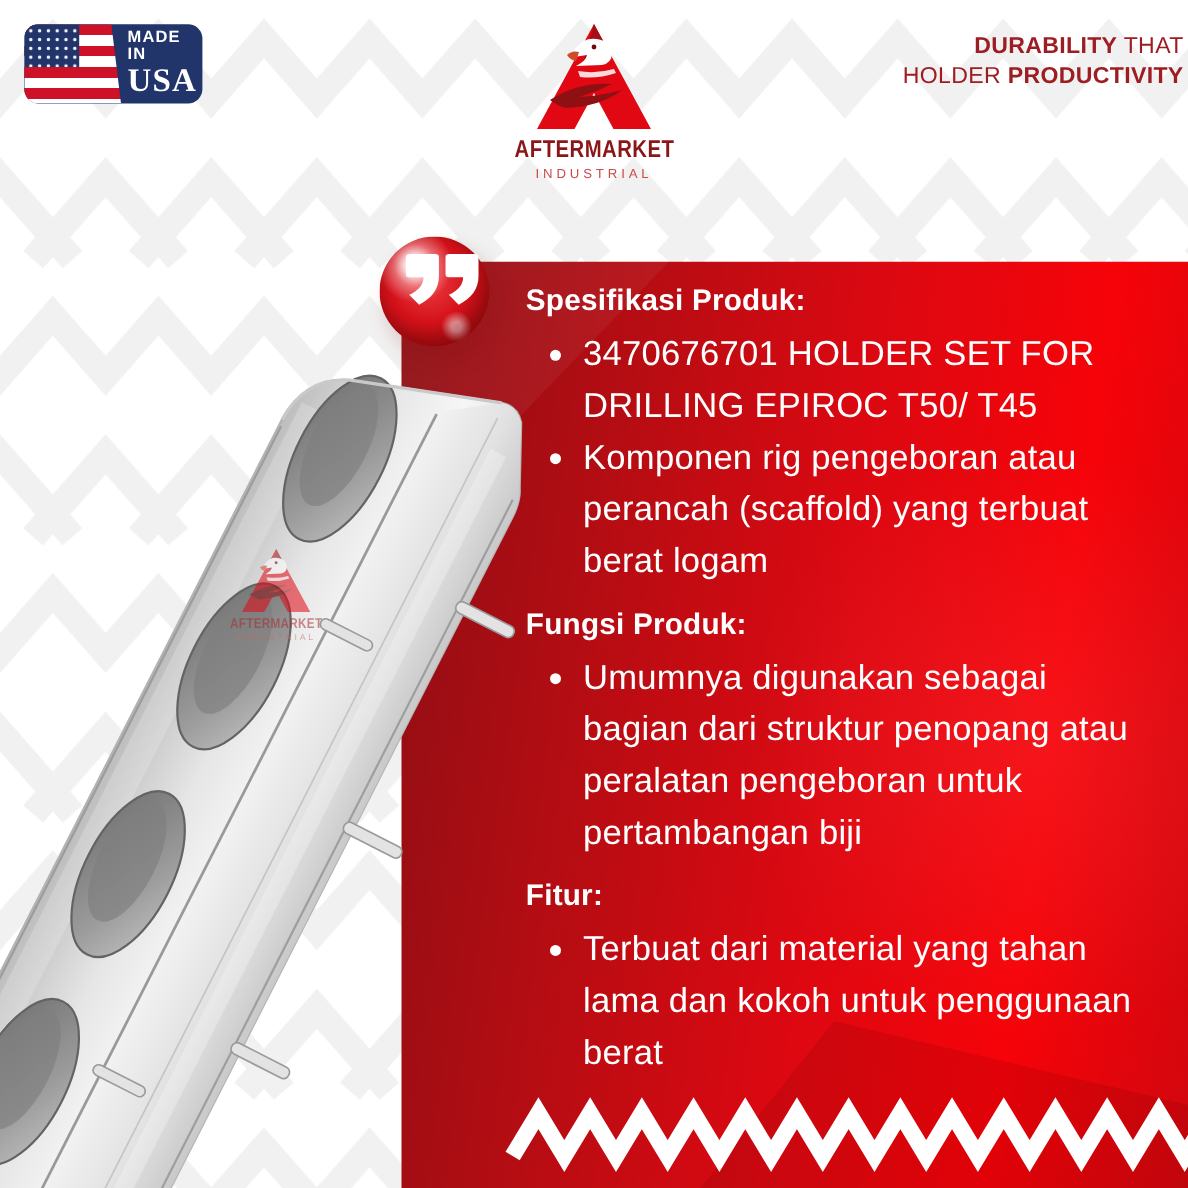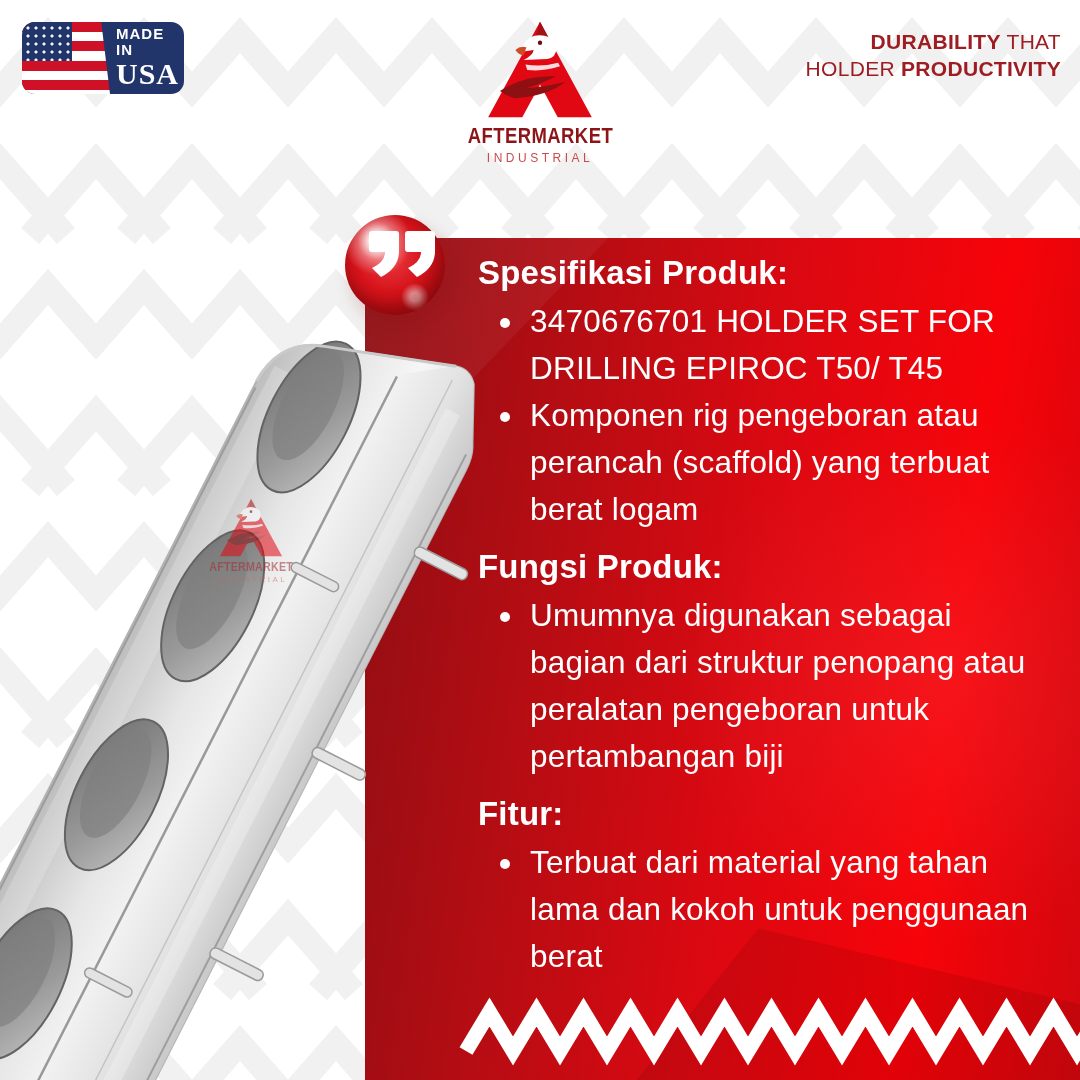--- a/index.html
+++ b/index.html
@@ -26,21 +26,21 @@
     background-size:8px 8px;background-position:2px 2px;
   }
   .usa-text{display:flex;flex-direction:column;justify-content:center;padding-left:6px;color:#fff;}
   .usa-line1{font-size:15px;font-weight:600;letter-spacing:1px;line-height:16px;}
   .usa-line2{font-size:30px;font-weight:700;letter-spacing:1px;line-height:32px;font-family:Liberation Serif, serif;}
   
   .logo-block{position:absolute;left:0;right:0;top:20px;z-index:5;display:flex;flex-direction:column;align-items:center;}
   .logo-name{font-size:22px;font-weight:800;color:#8c1518;letter-spacing:.5px;transform:scaleX(.84);transform-origin:center;margin-top:3px;white-space:nowrap;}
   .logo-sub{font-size:12px;font-weight:500;color:#cb4a4a;letter-spacing:3.5px;margin-top:2px;white-space:nowrap;}
   
-  .tagline{position:absolute;right:19px;top:28px;z-index:5;text-align:right;color:#9d1d22;font-size:21px;line-height:27px;letter-spacing:.3px;font-weight:500;}
+  .tagline{position:absolute;right:4px;top:28px;z-index:5;text-align:right;color:#9d1d22;font-size:21px;line-height:27px;letter-spacing:.3px;font-weight:500;}
   .tagline b{font-weight:800;}
   
   .panel{
     position:absolute;left:365px;top:238px;width:715px;height:842px;z-index:1;
     border-top-left-radius:46px;overflow:hidden;
     background:linear-gradient(98deg,#8d0e14 0%,#b30d13 25%,#de0811 55%,#f60309 78%,#d2070e 100%);
   }
   .panel-facet-dark{
     position:absolute;inset:0;background:rgba(40,0,0,.10);
     clip-path:polygon(55% 82%,100% 91%,100% 100%,38% 100%);
@@ -48,21 +48,21 @@
   .panel-facet-light{
     position:absolute;inset:0;background:rgba(255,255,255,.05);
     clip-path:polygon(0 0,34% 0,0 30%);
   }
   .panel-glow{
     position:absolute;right:-140px;top:160px;width:560px;height:560px;border-radius:50%;
     background:radial-gradient(circle,rgba(255,255,255,.07) 0%,rgba(255,255,255,0) 68%);
   }
   
   .panel-content{position:absolute;left:478px;top:252px;width:560px;z-index:6;color:#ffffff;}
-  .section h2{margin:0 0 4px 0;font-size:33px;line-height:42px;font-weight:700;letter-spacing:.2px;color:#fff;}
+  .section h2{margin:0 0 4px 0;font-size:27px;line-height:42px;font-weight:700;letter-spacing:.2px;color:#fff;}
   .section ul{margin:0;padding-left:48px;list-style:disc;}
   .section li{font-size:31.5px;line-height:47px;font-weight:400;letter-spacing:.2px;padding-left:4px;}
   .section + .section{margin-top:13px;}
   
   .quote-sphere{
     position:absolute;left:345px;top:215px;width:100px;height:100px;border-radius:50%;z-index:7;
     background:
       radial-gradient(circle at 32% 26%,rgba(255,255,255,.95) 0 7%,rgba(255,255,255,.35) 19%,rgba(255,255,255,0) 34%),
       radial-gradient(circle at 70% 82%,rgba(255,255,255,.55) 0 4%,rgba(255,255,255,0) 13%),
       radial-gradient(circle at 45% 42%,#ea3b41 0%,#d6121a 45%,#a50d12 76%,#7c080c 100%);

